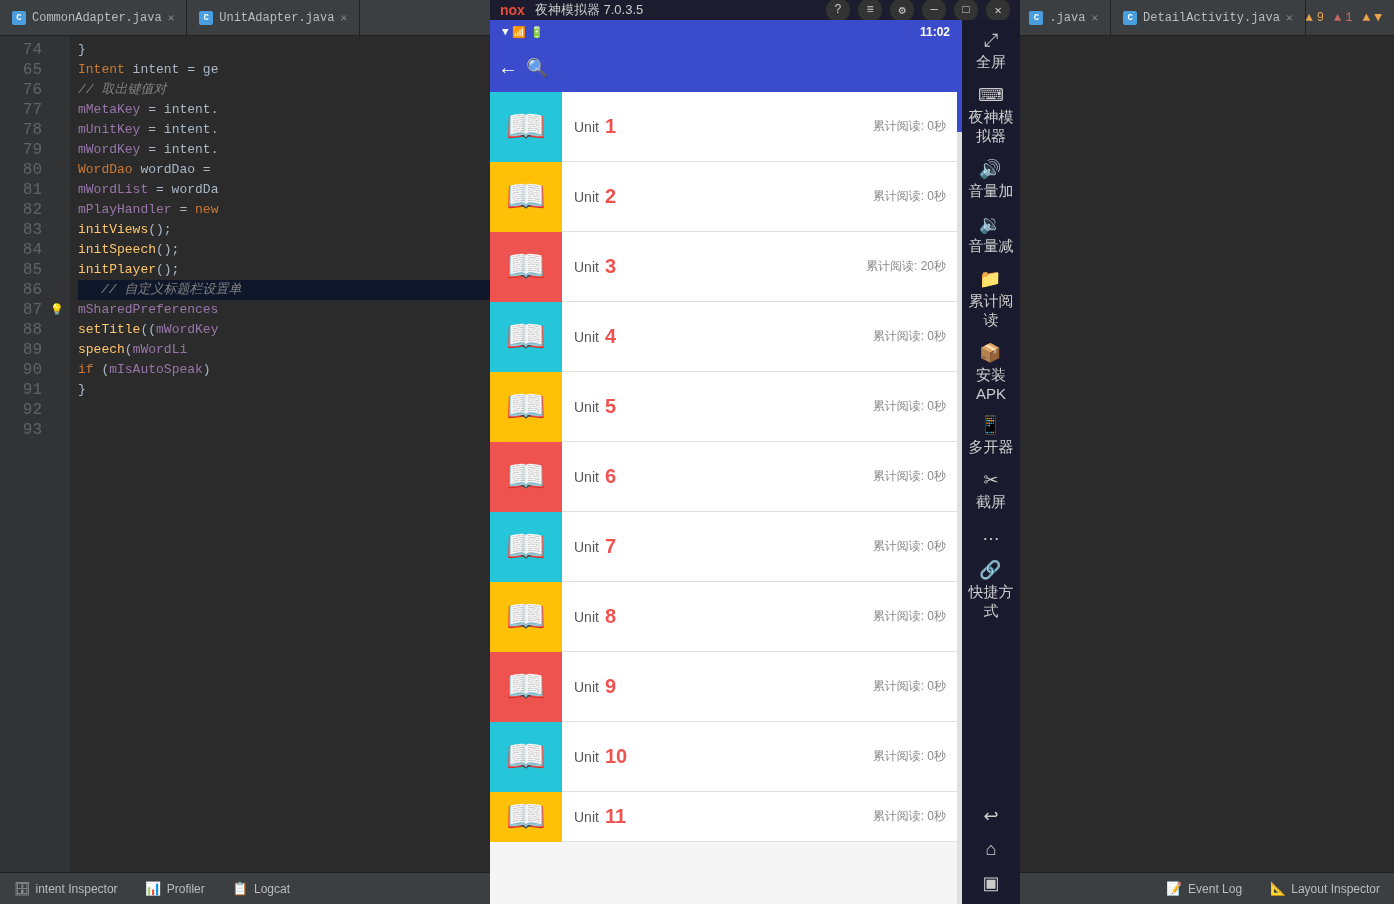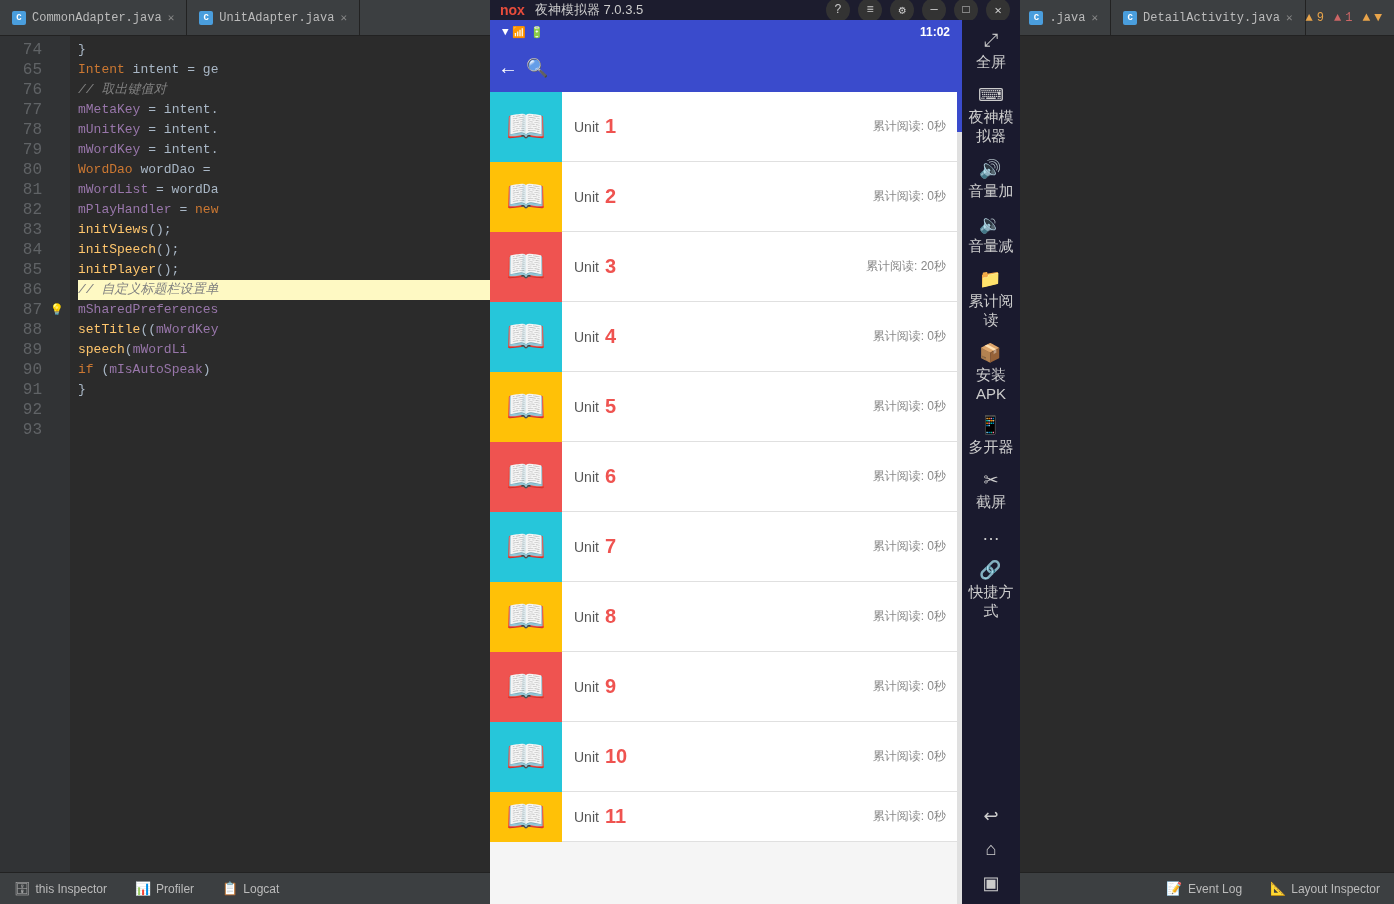--- a/index.html
+++ b/index.html
@@ -91,21 +91,21 @@
     .code-line {
       height: 20px;
       white-space: nowrap;
     }
 
     .kw { color: #cc7832; }
     .comment { color: #808080; font-style: italic; }
     .var-blue { color: #9876aa; }
     .var-method { color: #ffc66d; }
     .plain { color: #a9b7c6; }
-    .highlight-line { background: #fef9c3; }
+    .highlight-line { background: #0f172a; padding-left: 23px; }
 
     
     .bottom-bar {
       height: 32px;
       background: #3c3f41;
       display: flex;
       align-items: center;
       padding: 0 8px;
       gap: 16px;
       flex-shrink: 0;
@@ -436,21 +436,21 @@
       <div style="color:#a9b7c6;font-size:13px;line-height:20px;padding:4px 8px;margin-top:260px;">
         <div style="height:20px;"><span style="color:#9876aa;">Preferences</span><span style="color:#a9b7c6;">( context: </span><span style="color:#cc7832;">this</span><span style="color:#a9b7c6;">);</span></div>
         <div style="height:20px;"><span style="color:#9876aa;">_SPEAK</span><span style="color:#a9b7c6;">,  defValue: </span><span style="color:#cc7832;">true</span><span style="color:#a9b7c6;">);</span></div>
       </div>
     </div>
   </div>
 
   <div class="bottom-bar">
     <div class="bottom-tab">
       <span class="bottom-tab-icon">🗄</span>
-      <span>this Inspector</span>
+      <span>intent Inspector</span>
     </div>
     <div class="bottom-tab">
       <span class="bottom-tab-icon">📊</span>
       <span>Profiler</span>
     </div>
     <div class="bottom-tab">
       <span class="bottom-tab-icon">📋</span>
       <span>Logcat</span>
     </div>
     <div style="flex:1;"></div>

